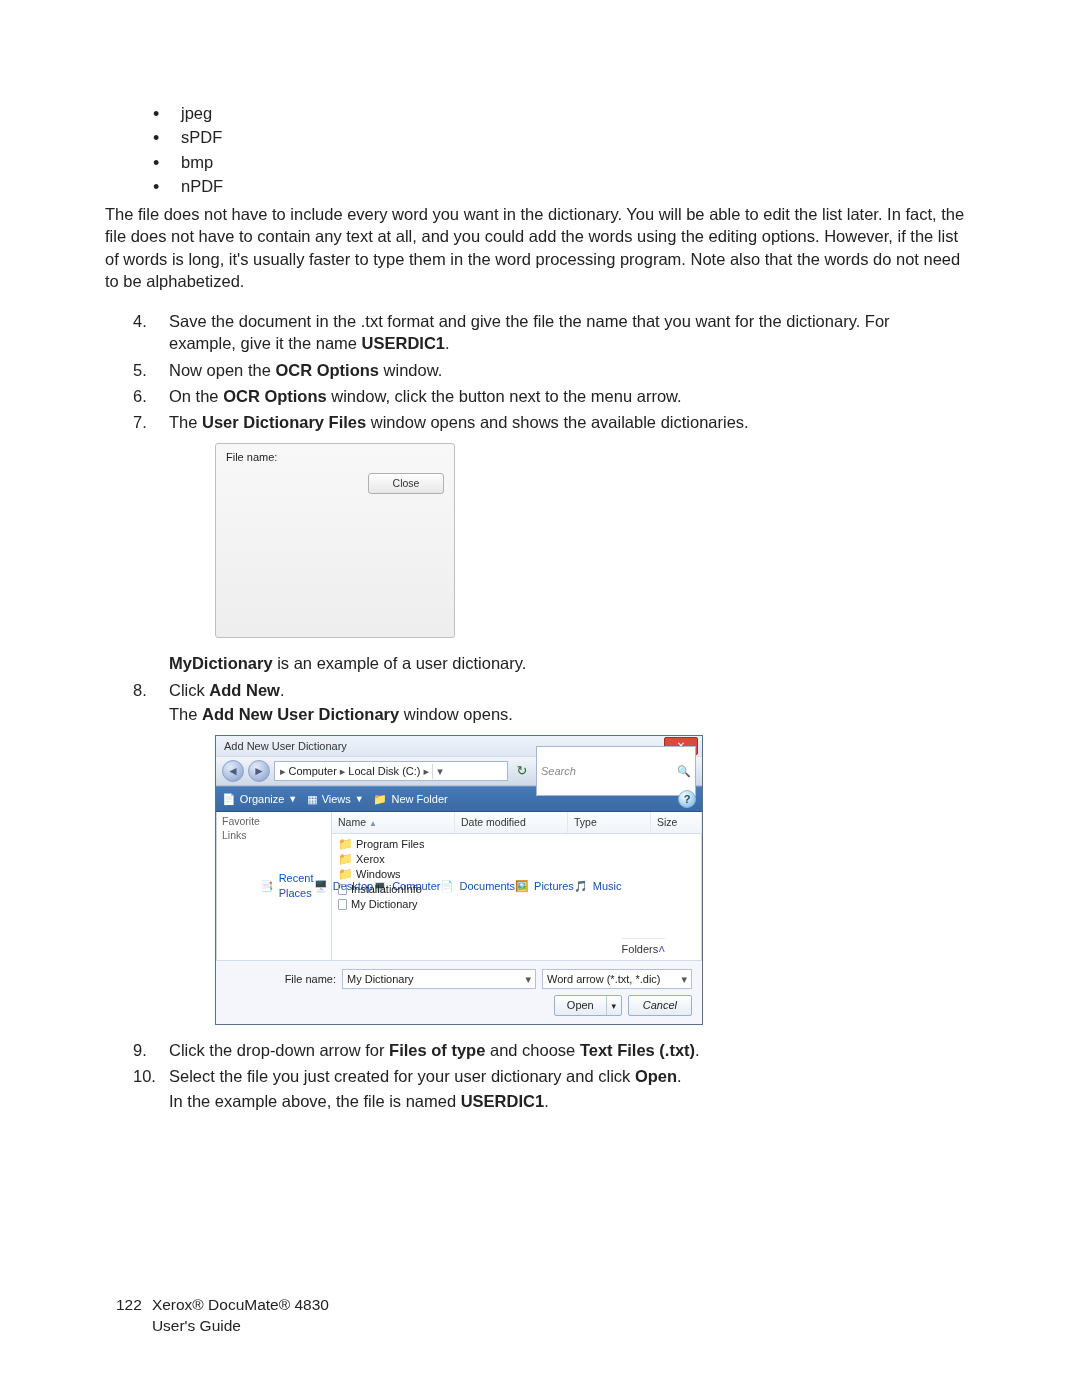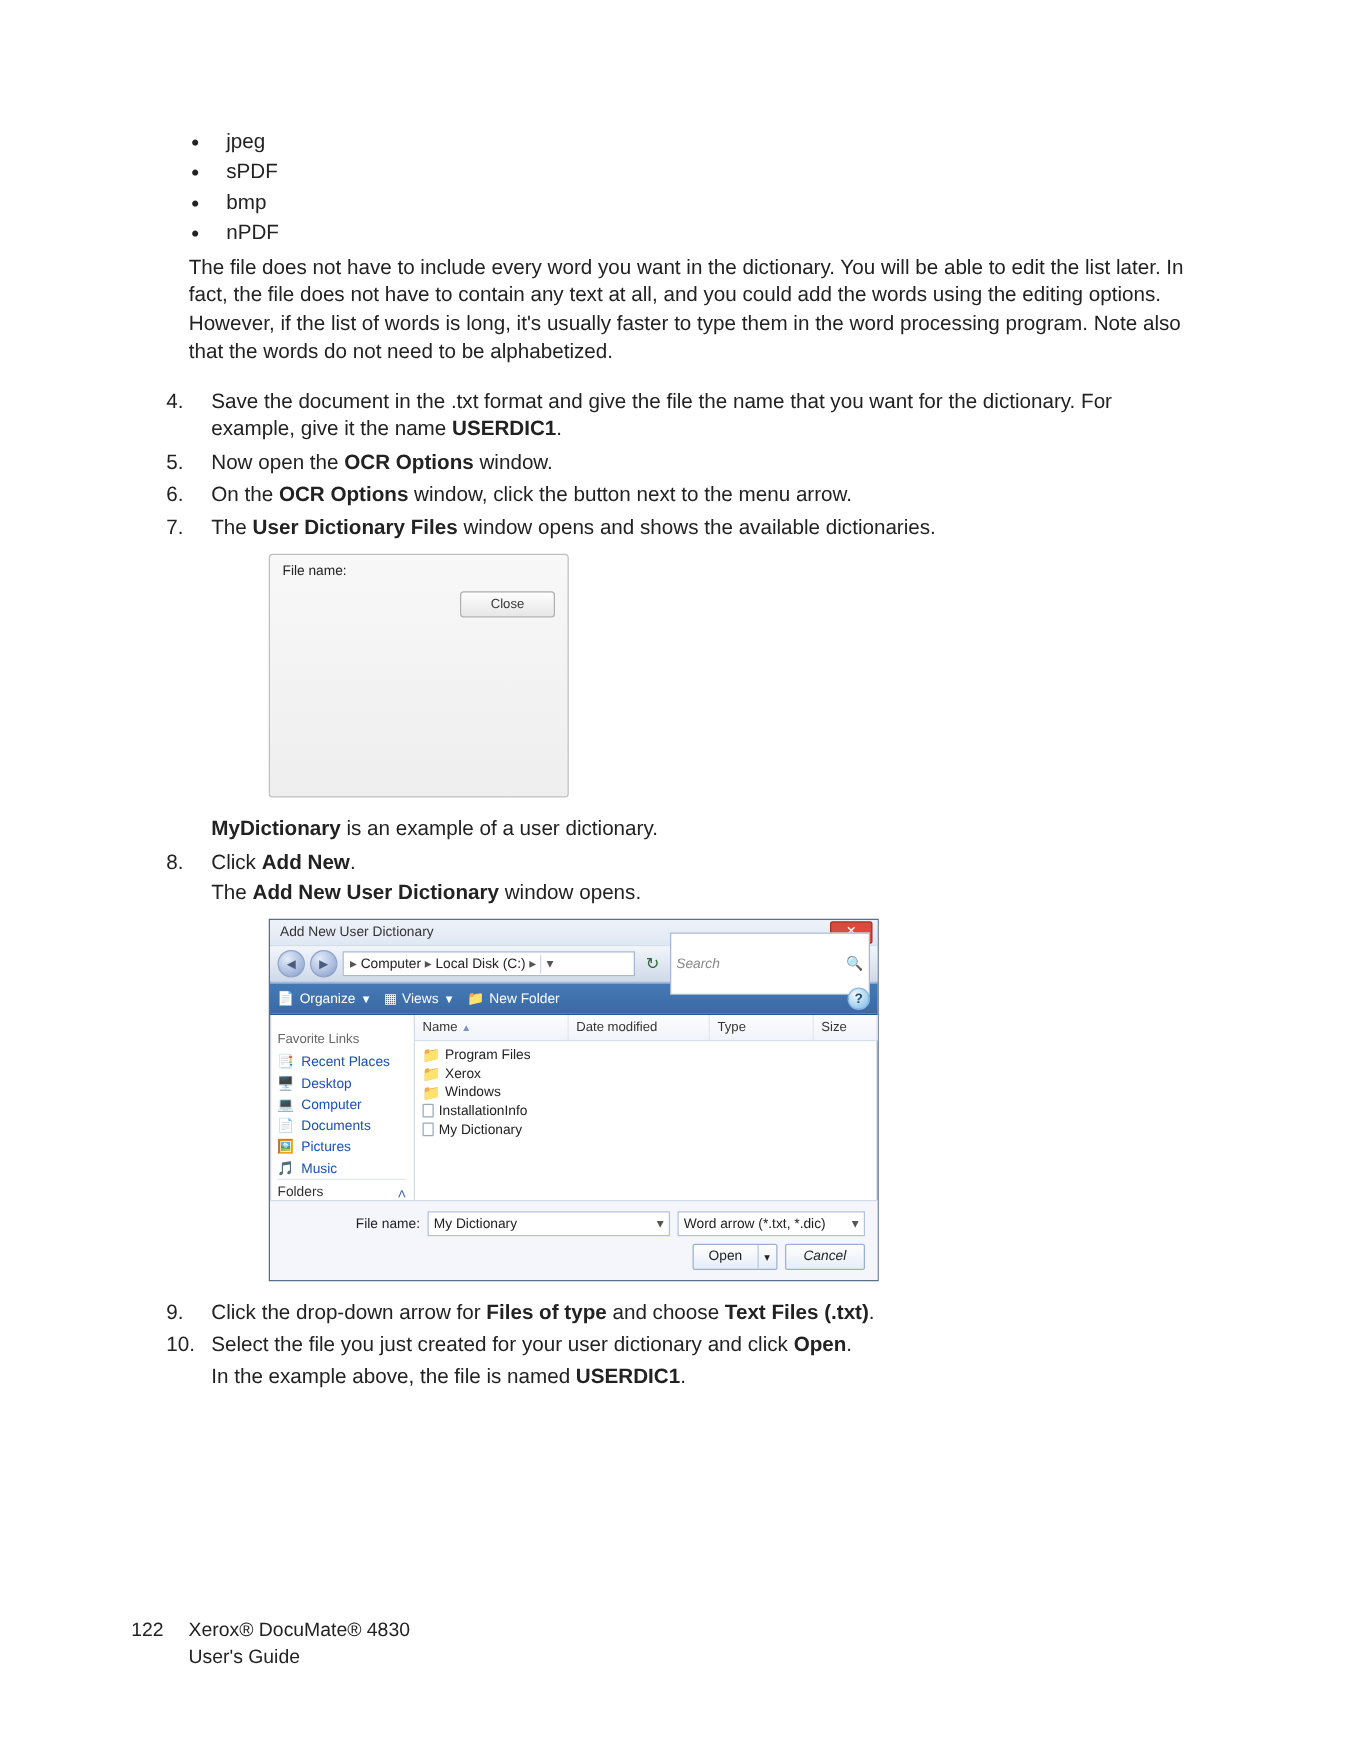--- a/index.html
+++ b/index.html
@@ -33,21 +33,20 @@
   }
   .bullets li::before {
     content: "•";
     position: absolute;
     left: 0;
     top: 0;
     font-size: 18px;
   }
 
   .para-block {
-    margin-left: 46px;
     margin-bottom: 6px;
   }
 
   
   .steps {
     margin: 18px;
     padding: 0;
     counter-reset: step 3;
   }
   .steps > li {
@@ -212,23 +211,23 @@
     font-weight:bold; font-size:11px;
   }
 
   .ex-body {
     display: flex;
     height: 148px;
   }
   .ex-nav {
     width: 116px;
     border-right: 1px solid #d3dbe9;
-    padding: 12px 6px;
+    padding: 2px 6px;
     box-sizing:border-box;
-    display:flex; flex-direction:column;
+    display:flex; flex-direction:row;
   }
   .ex-nav .hdr { color:#666; font-size:10.5px; margin-bottom:4px; }
   .ex-nav .navlink {
     display:flex; align-items:center; gap:5px;
     color:#1850b5; font-size:11px; margin:1px 0;
   }
   .ex-nav .navicon { width:14px; text-align:center; }
   .folders {
     margin-top:auto;
     border-top:1px solid #e2e7f1;
@@ -282,23 +281,23 @@
   .plainbtn {
     border:1px solid #9bb0d0; border-radius:2px;
     background:linear-gradient(#fefefe,#e6edf8);
     padding:2px 14px;
     font-style:italic;
   }
 
   
   .footer {
     position:absolute;
-    left:105px; bottom:60px;
+    left:116px; bottom:60px;
     font-size:15.5px;
-    display:flex; gap:20px;
+    display:flex; gap:10px;
   }
   .footer .sub { display:block; }
 </style>
 </head>
 <body>
 
 <div class="page">
 
   <ul class="bullets">
     <li>jpeg</li>

